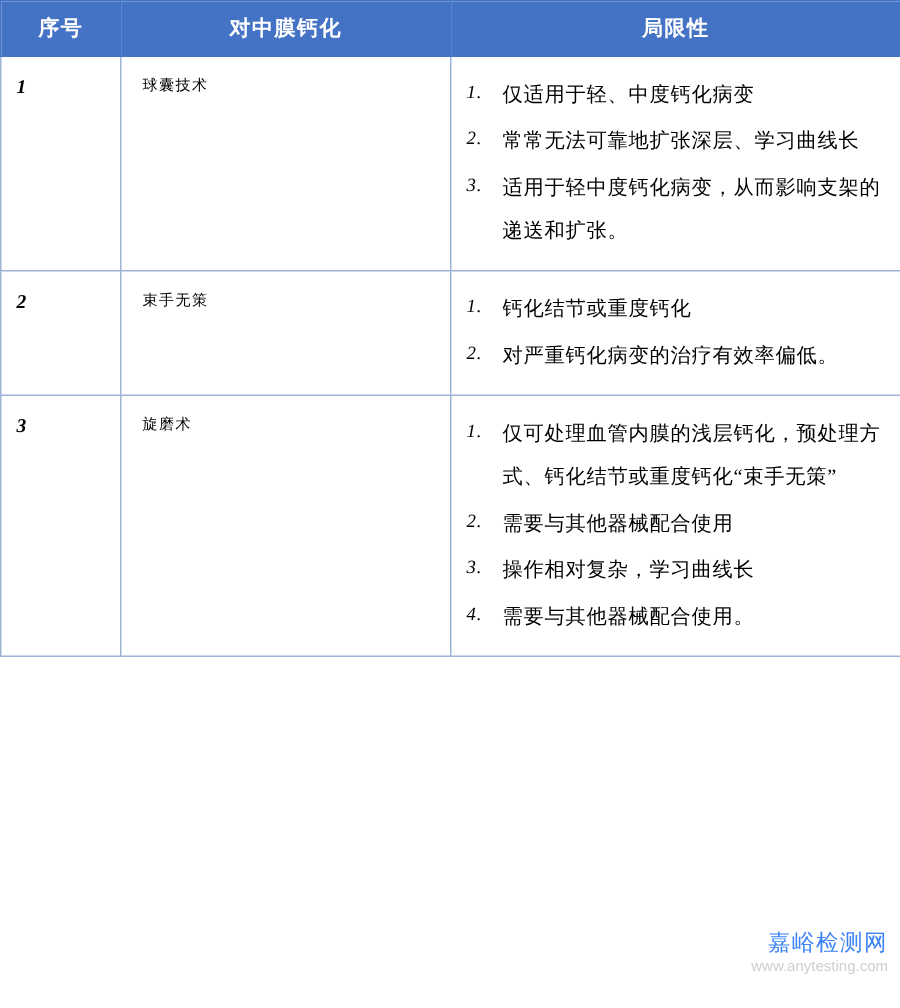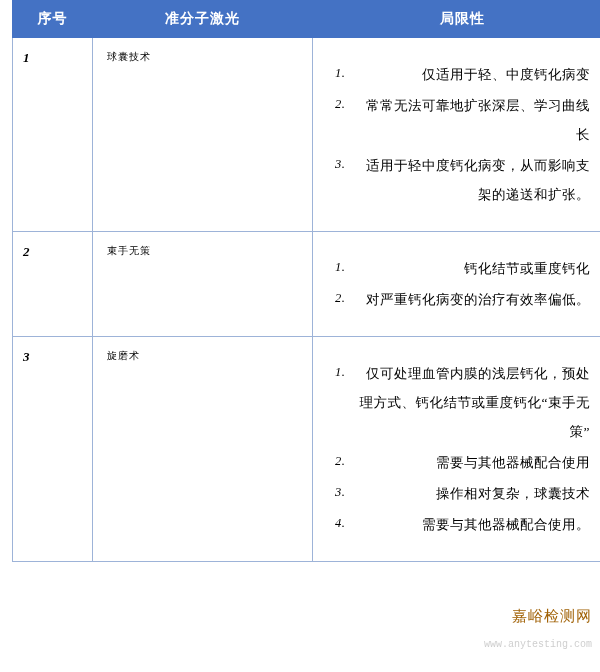--- a/index.html
+++ b/index.html
@@ -9,21 +9,21 @@
   }
   body {
     width: 600px;
     height: 672px;
     font-family: "Liberation Serif", "DejaVu Serif", serif;
     position: relative;
     overflow: hidden;
   }
   .table-wrap {
     position: absolute;
-    left: 12px;
+    left: 0;
     top: 0;
     width: 533px;
   }
   table.main {
     border-collapse: collapse;
     width: 600px;
     table-layout: fixed;
   }
   table.main th {
     background: #4472C4;
@@ -55,25 +55,24 @@
   }
   .cell-name {
     padding: 12px 8px 12px 14px;
     font-size: 10px;
     letter-spacing: 1px;
   }
   .cell-lim {
     padding: 10px 10px 10px 8px;
   }
   ol.lim {
-    margin: 12px;
+    margin: 0;
     padding: 0 0 0 26px;
     list-style: none;
     counter-reset: limitem;
-    text-align: right;
   }
   ol.lim > li {
     counter-increment: limitem;
     position: relative;
     font-size: 13.5px;
     line-height: 2.15;
     margin: 0 0 2px 0;
     letter-spacing: 0.5px;
     text-indent: 0;
   }
@@ -88,45 +87,45 @@
   }
   .watermark {
     position: absolute;
     right: 8px;
     bottom: 22px;
     text-align: right;
     pointer-events: none;
   }
   .wm-main {
     font-size: 15px;
-    color: #a16207;
+    color: #3b82f6;
     letter-spacing: 1px;
     font-family: Liberation Sans, sans-serif;
   }
   .wm-sub {
     font-size: 10px;
     color: #cfcfcf;
-    font-family: Liberation Mono, monospace;
-    margin-top: 13px;
+    font-family: Liberation Sans, sans-serif;
+    margin-top: 1px;
   }
 </style>
 </head>
 <body>
 
 <div class="table-wrap">
   <table class="main">
     <colgroup>
       <col class="c-idx">
       <col class="c-name">
       <col class="c-lim">
     </colgroup>
     <thead>
       <tr>
         <th>序号</th>
-        <th>准分子激光</th>
+        <th>对中膜钙化</th>
         <th>局限性</th>
       </tr>
     </thead>
     <tbody>
       <tr>
         <td>
           <div class="cell-idx">1</div>
         </td>
         <td>
           <div class="cell-name">球囊技术</div>
@@ -162,21 +161,21 @@
           <div class="cell-idx">3</div>
         </td>
         <td>
           <div class="cell-name">旋磨术</div>
         </td>
         <td>
           <div class="cell-lim">
             <ol class="lim">
               <li>仅可处理血管内膜的浅层钙化，预处理方式、钙化结节或重度钙化“束手无策”</li>
               <li>需要与其他器械配合使用</li>
-              <li>操作相对复杂，球囊技术</li>
+              <li>操作相对复杂，学习曲线长</li>
               <li>需要与其他器械配合使用。</li>
             </ol>
           </div>
         </td>
       </tr>
     </tbody>
   </table>
 </div>
 
 <div class="watermark">

